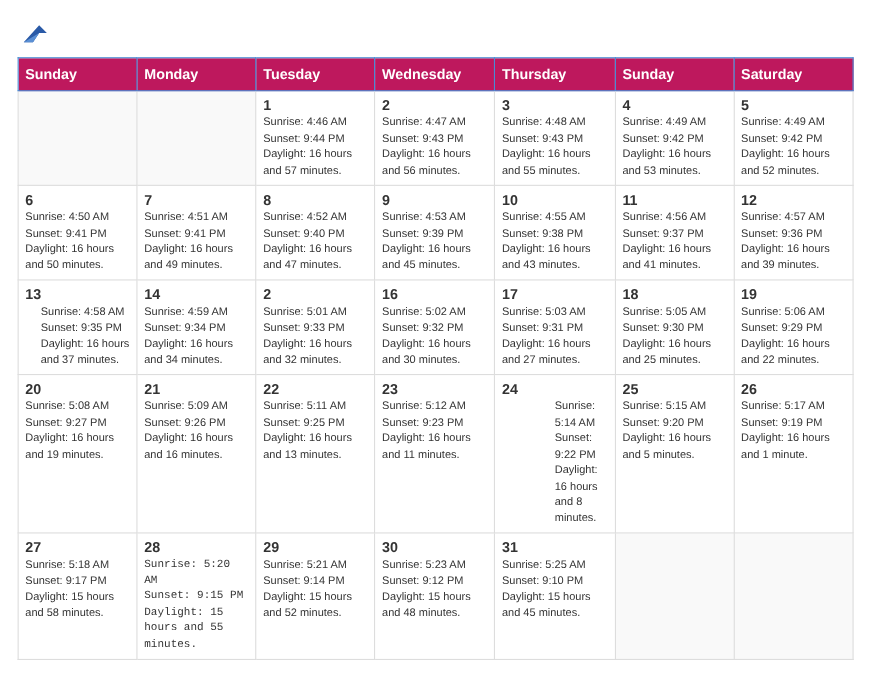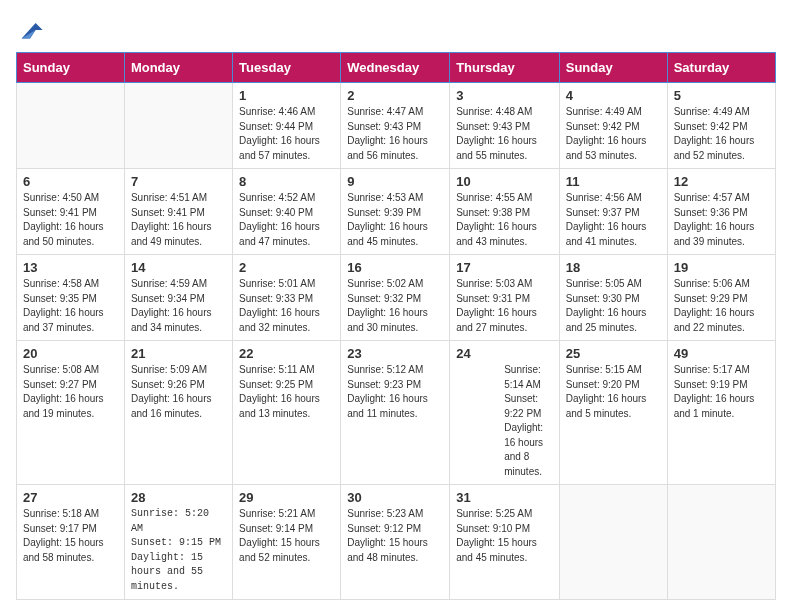--- a/index.html
+++ b/index.html
@@ -200,21 +200,21 @@
         <td>
           <span class="day-num">12</span>
           <div class="day-info" style="white-space: pre-line;">Sunrise: 4:57 AM
 Sunset: 9:36 PM
 Daylight: 16 hours and 39 minutes.</div>
         </td>
       </tr>
       <tr>
         <td>
           <span class="day-num">13</span>
-          <div class="day-info" style="white-space: pre-line;">Sunrise: 4:58 AM
+          <div class="day-info" style="white-space: pre-line; margin-left: 14px;">Sunrise: 4:58 AM
 Sunset: 9:35 PM
 Daylight: 16 hours and 37 minutes.</div>
         </td>
         <td>
           <span class="day-num">14</span>
           <div class="day-info" style="white-space: pre-line;">Sunrise: 4:59 AM
 Sunset: 9:34 PM
 Daylight: 16 hours and 34 minutes.</div>
         </td>
         <td>
@@ -279,21 +279,21 @@
 Sunset: 9:22 PM
 Daylight: 16 hours and 8 minutes.</div>
         </td>
         <td>
           <span class="day-num">25</span>
           <div class="day-info" style="white-space: pre-line;">Sunrise: 5:15 AM
 Sunset: 9:20 PM
 Daylight: 16 hours and 5 minutes.</div>
         </td>
         <td>
-          <span class="day-num">49</span>
+          <span class="day-num">26</span>
           <div class="day-info" style="white-space: pre-line;">Sunrise: 5:17 AM
 Sunset: 9:19 PM
 Daylight: 16 hours and 1 minute.</div>
         </td>
       </tr>
       <tr>
         <td>
           <span class="day-num">27</span>
           <div class="day-info" style="white-space: pre-line;">Sunrise: 5:18 AM
 Sunset: 9:17 PM

